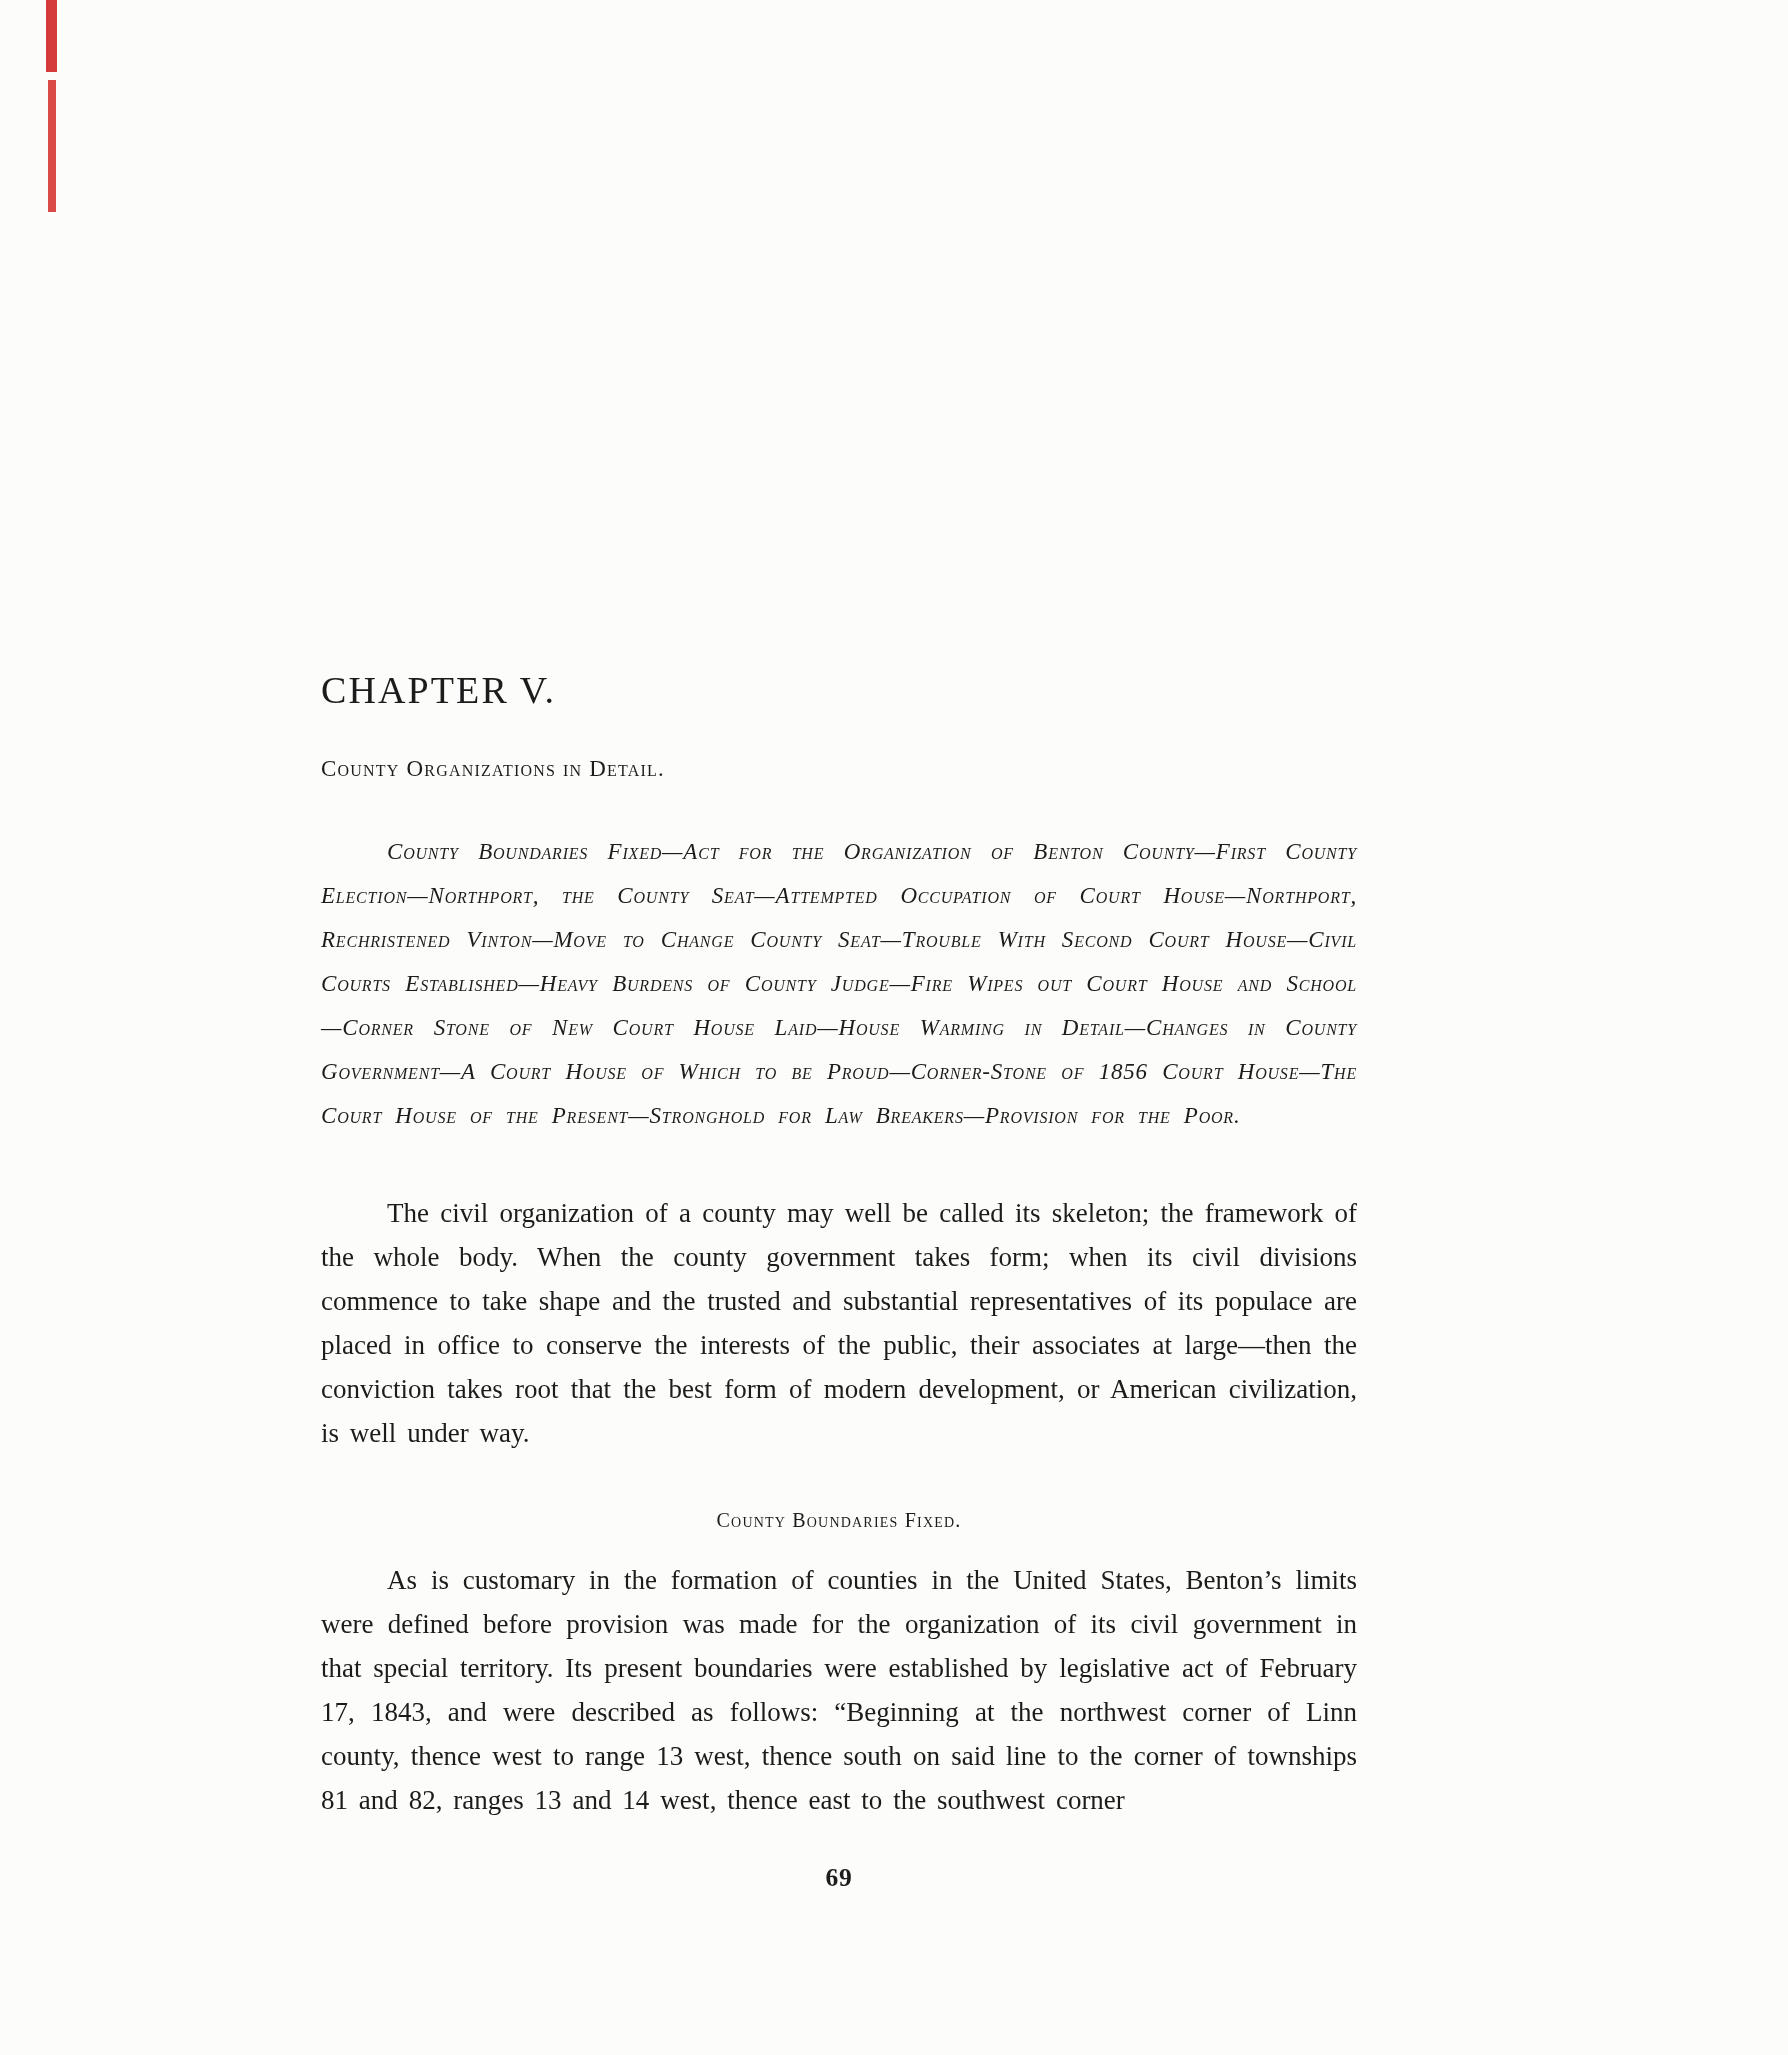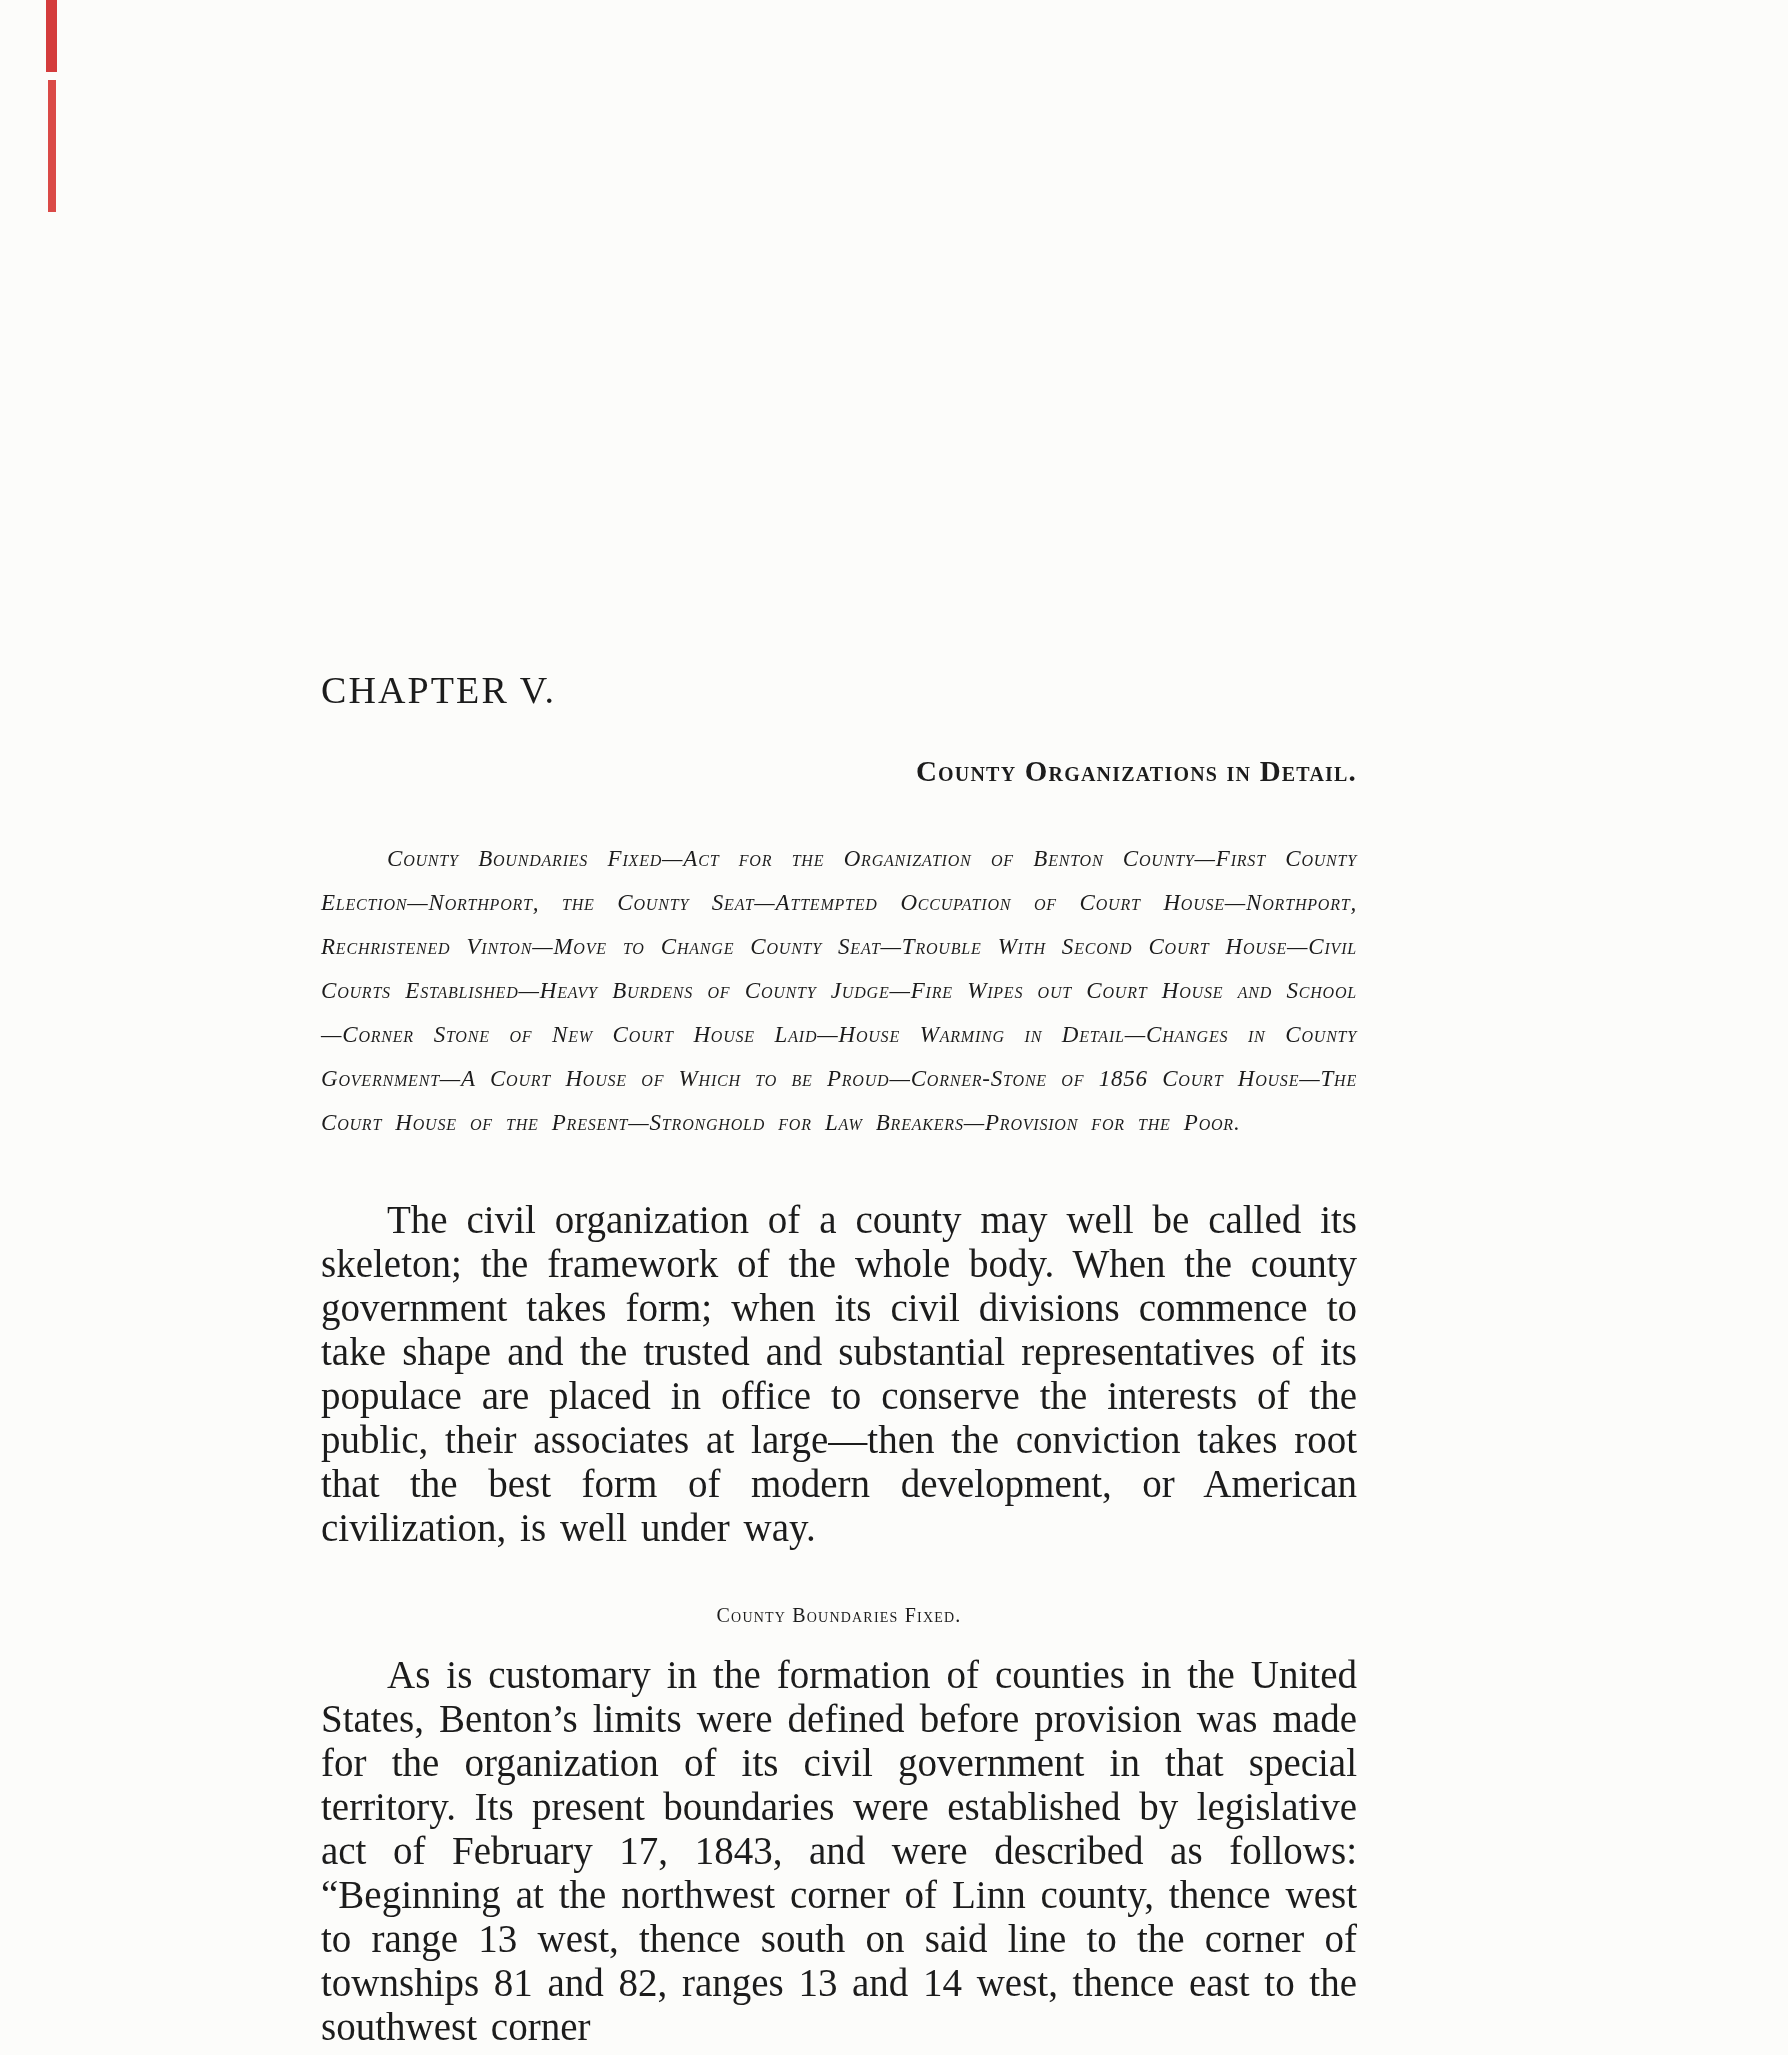--- a/index.html
+++ b/index.html
@@ -48,43 +48,43 @@
   .chapter-title {
     margin: 0;
     font-size: 38px;
     font-weight: 400;
     letter-spacing: 2.1px;
     line-height: 1.1;
   }
 
   .chapter-subtitle {
     margin: 44px 0 0 0;
-    font-size: 29px;
-    font-weight: 700;
+    font-size: 23px;
+    font-weight: 400;
     font-variant: small-caps;
     letter-spacing: 1.2px;
-    text-align: right;
+    text-align: left;
     line-height: 1.1;
   }
 
   .summary {
     margin: 49px 0 16px 0;
     font-size: 23px;
     line-height: 44px;
     font-variant: small-caps;
     letter-spacing: 0.8px;
     word-spacing: 6.6px;
     text-align: justify;
     text-indent: 66px;
     font-style: italic;
   }
 
   .body-paragraph {
     margin: 53px 0 0 0;
-    font-size: 39px;
+    font-size: 27px;
     line-height: 44px;
     word-spacing: 4.1px;
     text-align: justify;
     text-indent: 66px;
   }
 
   .section-heading {
     margin: 54px 0 0 0;
     font-size: 20px;
     font-weight: 400;

